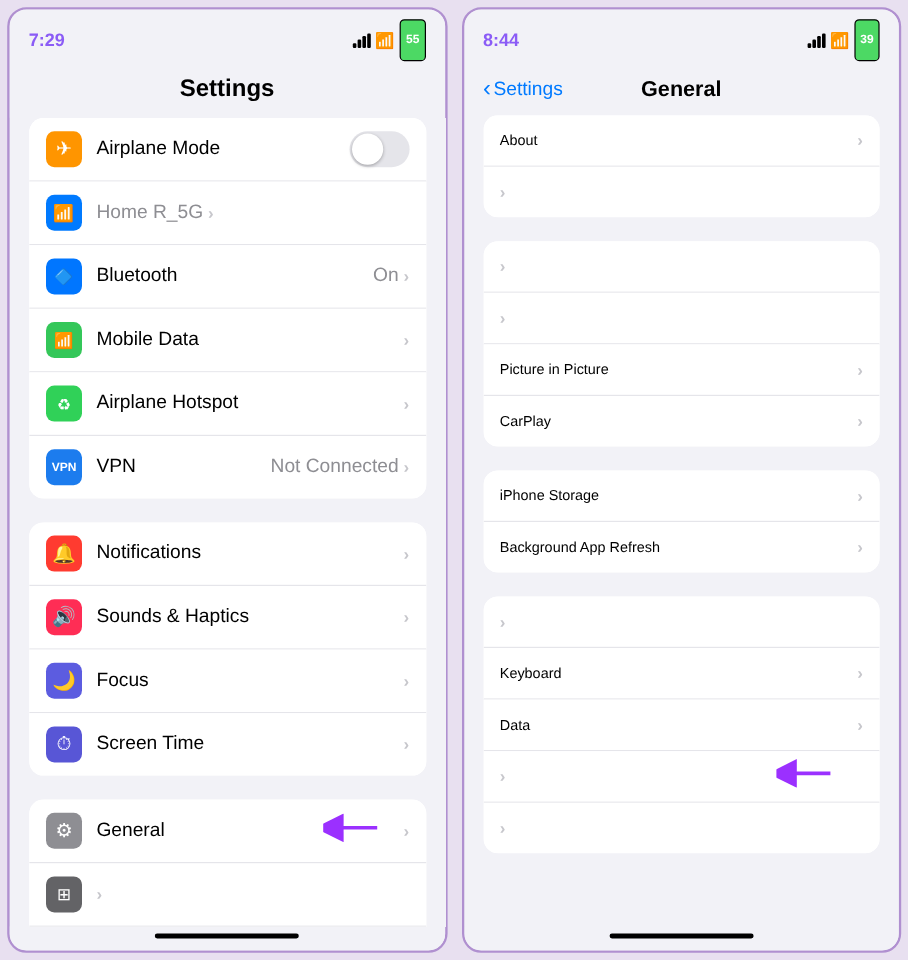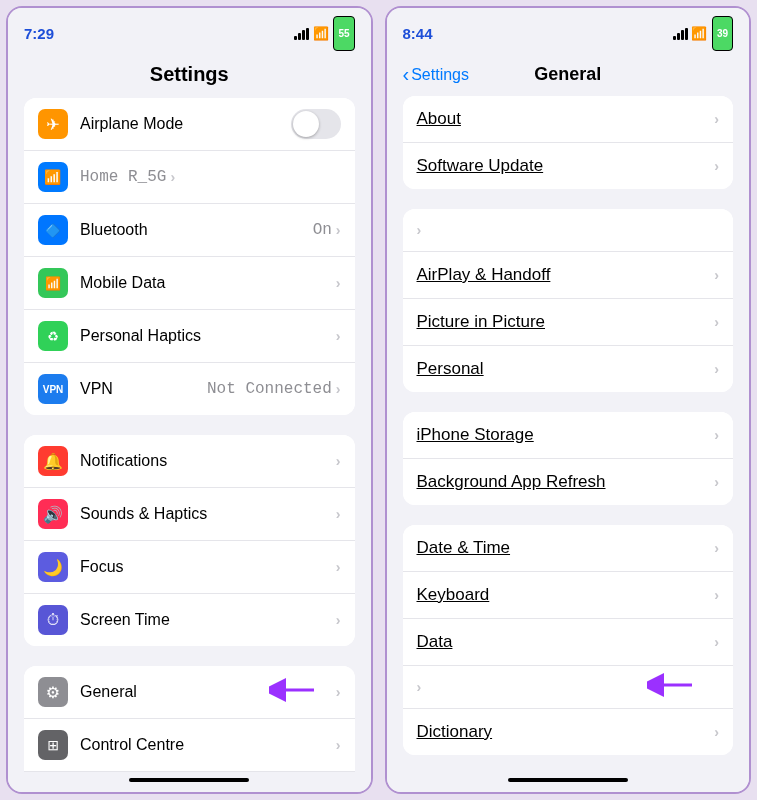--- a/index.html
+++ b/index.html
@@ -28,21 +28,21 @@
       display: flex;
       justify-content: space-between;
       align-items: center;
       padding: 8px 16px 4px;
       background: #f2f2f7;
     }
 
     .status-time {
       font-size: 15px;
       font-weight: 600;
-      color: #1d4ed8;
+      color: #8b5cf6;
     }
 
     .status-icons {
       display: flex;
       align-items: center;
       gap: 4px;
     }
 
     .signal-bars {
       display: flex;
@@ -137,21 +137,20 @@
     .row-label {
       flex: 1;
       font-size: 16px;
       color: #000;
     }
 
     .row-value {
       font-size: 16px;
       color: #8e8e93;
       margin-right: 4px;
-      font-family: Liberation Mono, monospace;
     }
 
     .chevron {
       color: #c7c7cc;
       font-size: 14px;
       font-weight: 600;
     }
 
     .toggle {
       width: 50px;
@@ -241,23 +240,22 @@
       cursor: pointer;
       position: relative;
     }
 
     .settings-row-right:last-child {
       border-bottom: none;
     }
 
     .row-label-right {
       flex: 1;
-      font-size: 17px;
+      font-size: 12px;
       color: #000;
-      text-decoration: underline;
     }
 
   </style>
 </head>
 <body>
 
 <div class="phone">
 
   <div class="status-bar">
     <span class="status-time">7:29</span>
@@ -296,21 +294,21 @@
         <span class="row-value">On</span>
         <span class="chevron">›</span>
       </div>
       <div class="settings-row">
         <div class="row-icon icon-green" style="font-size:13px">📶</div>
         <span class="row-label">Mobile Data</span>
         <span class="chevron">›</span>
       </div>
       <div class="settings-row">
         <div class="row-icon icon-green2" style="font-size:13px">♻</div>
-        <span class="row-label">Personal Haptics</span>
+        <span class="row-label">Airplane Hotspot</span>
         <span class="chevron">›</span>
       </div>
       <div class="settings-row">
         <div class="row-icon icon-blue3" style="font-size:10px;font-weight:700">VPN</div>
         <span class="row-label">VPN</span>
         <span class="row-value">Not Connected</span>
         <span class="chevron">›</span>
       </div>
     </div>
 
@@ -349,21 +347,20 @@
                 <path d="M0,0 L8,4 L0,8 Z" fill="#9B30FF"></path>
               </marker>
             </defs>
             <line x1="45" y1="12" x2="5" y2="12" stroke="#9B30FF" stroke-width="3" marker-end="url(#arrowL)"></line>
           </svg>
         </div>
         <span class="chevron">›</span>
       </div>
       <div class="settings-row">
         <div class="row-icon icon-gray2" style="font-size:14px">⊞</div>
-        <span class="row-label">Control Centre</span>
         <span class="chevron">›</span>
       </div>
       <div class="settings-row">
         <div class="row-icon icon-blue4" style="font-size:10px;font-weight:700">AA</div>
         <span class="row-label">Display &amp; Brightness</span>
 
       </div>
 
     </div>
 
@@ -399,57 +396,54 @@
   </div>
 
   <div class="scroll-content">
 
     <div class="settings-group">
       <div class="settings-row-right">
         <span class="row-label-right">About</span>
         <span class="chevron">›</span>
       </div>
       <div class="settings-row-right">
-        <span class="row-label-right">Software Update</span>
-        <span class="chevron">›</span>
-      </div>
-    </div>
-
-    <div class="settings-group">
-      <div class="settings-row-right">
-        <span class="chevron">›</span>
-      </div>
-      <div class="settings-row-right">
-        <span class="row-label-right">AirPlay &amp; Handoff</span>
+        <span class="chevron">›</span>
+      </div>
+    </div>
+
+    <div class="settings-group">
+      <div class="settings-row-right">
+        <span class="chevron">›</span>
+      </div>
+      <div class="settings-row-right">
         <span class="chevron">›</span>
       </div>
       <div class="settings-row-right">
         <span class="row-label-right">Picture in Picture</span>
         <span class="chevron">›</span>
       </div>
       <div class="settings-row-right">
-        <span class="row-label-right">Personal</span>
+        <span class="row-label-right">CarPlay</span>
         <span class="chevron">›</span>
       </div>
     </div>
 
     <div class="settings-group">
       <div class="settings-row-right">
         <span class="row-label-right">iPhone Storage</span>
         <span class="chevron">›</span>
       </div>
       <div class="settings-row-right">
         <span class="row-label-right">Background App Refresh</span>
         <span class="chevron">›</span>
       </div>
     </div>
 
     <div class="settings-group">
       <div class="settings-row-right">
-        <span class="row-label-right">Date &amp; Time</span>
         <span class="chevron">›</span>
       </div>
       <div class="settings-row-right">
         <span class="row-label-right">Keyboard</span>
         <span class="chevron">›</span>
       </div>
       <div class="settings-row-right">
         <span class="row-label-right">Data</span>
         <span class="chevron">›</span>
       </div>
@@ -461,21 +455,20 @@
               <marker id="arrowR" markerWidth="8" markerHeight="8" refX="4" refY="4" orient="auto">
                 <path d="M0,0 L8,4 L0,8 Z" fill="#9B30FF"></path>
               </marker>
             </defs>
             <line x1="45" y1="12" x2="5" y2="12" stroke="#9B30FF" stroke-width="3" marker-end="url(#arrowR)"></line>
           </svg>
         </div>
         <span class="chevron">›</span>
       </div>
       <div class="settings-row-right">
-        <span class="row-label-right">Dictionary</span>
         <span class="chevron">›</span>
       </div>
     </div>
 
   </div>
 
   <div class="bottom-bar">
     <div class="home-indicator"></div>
   </div>
 </div>

